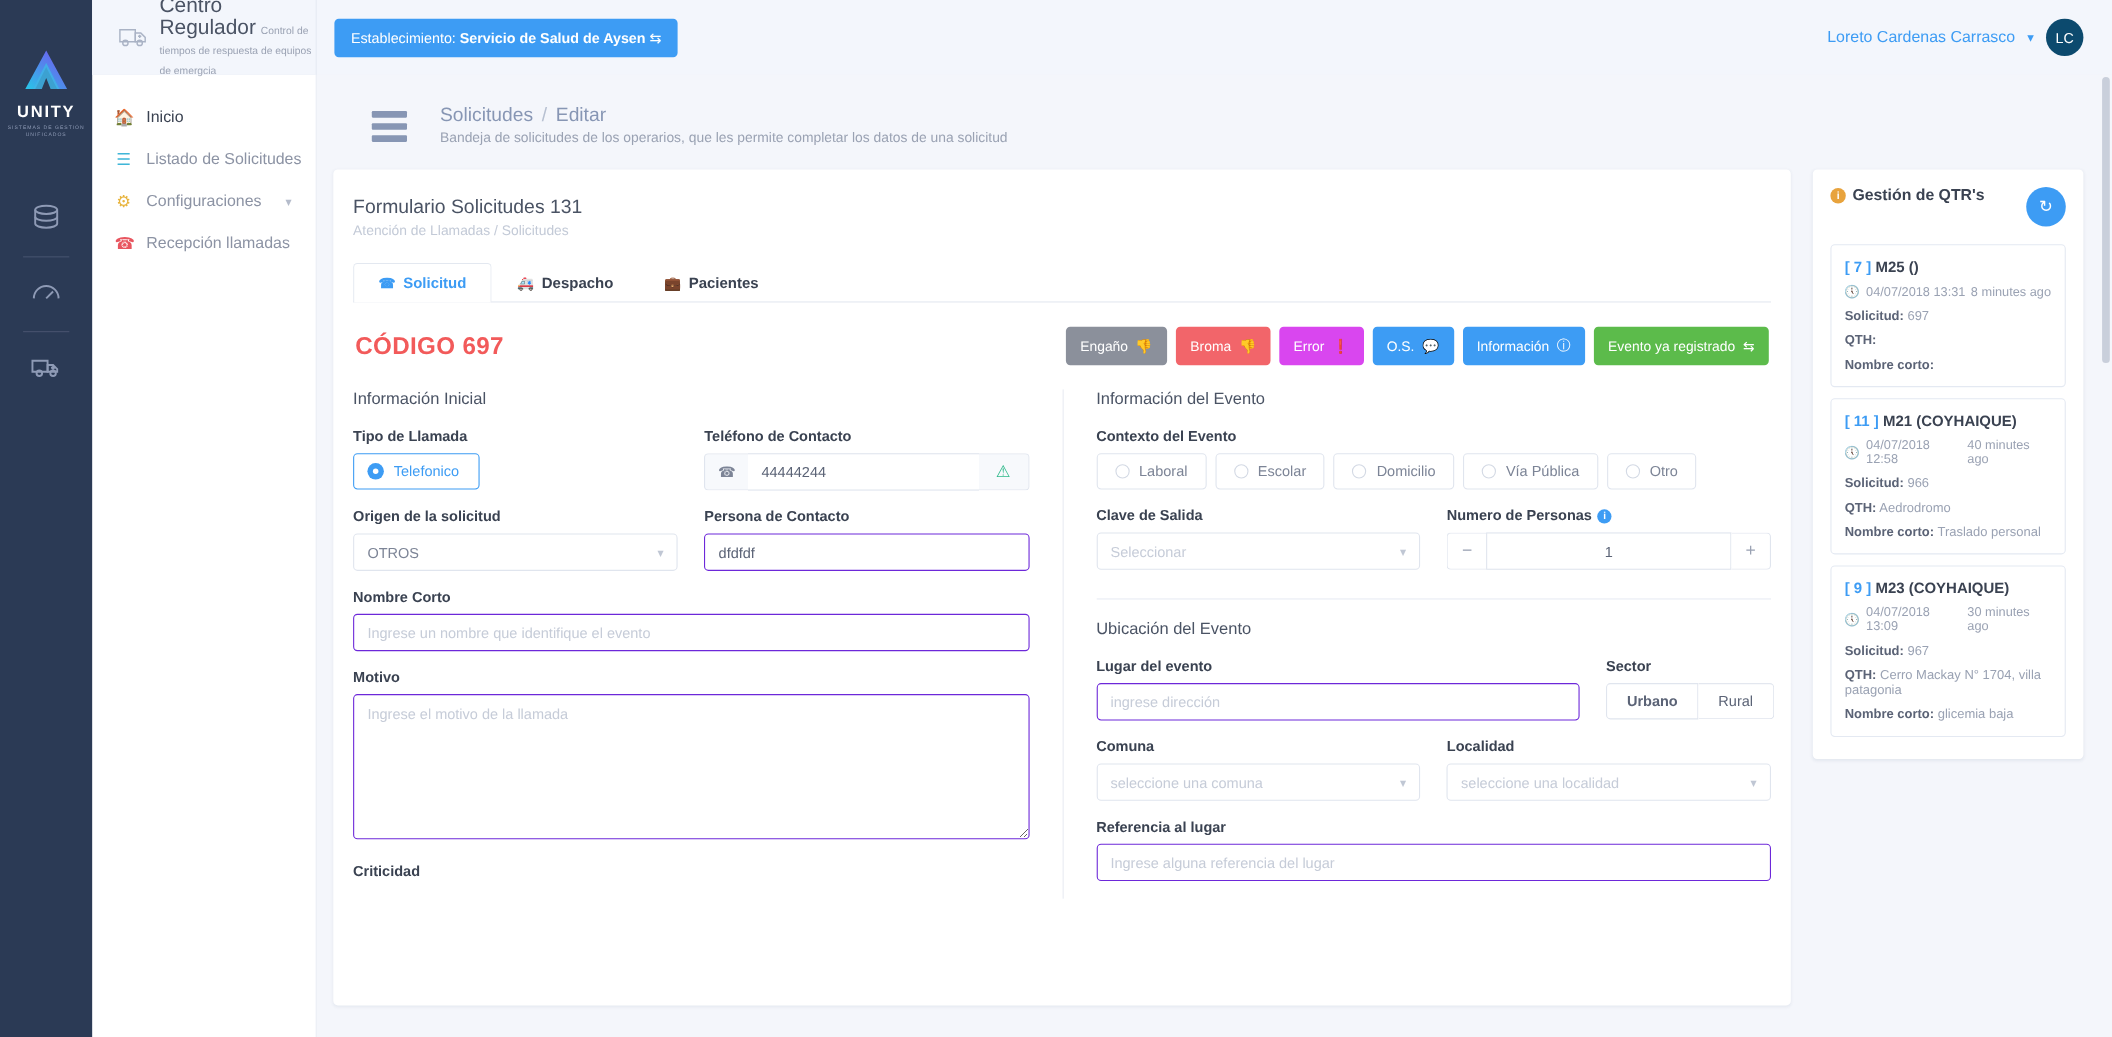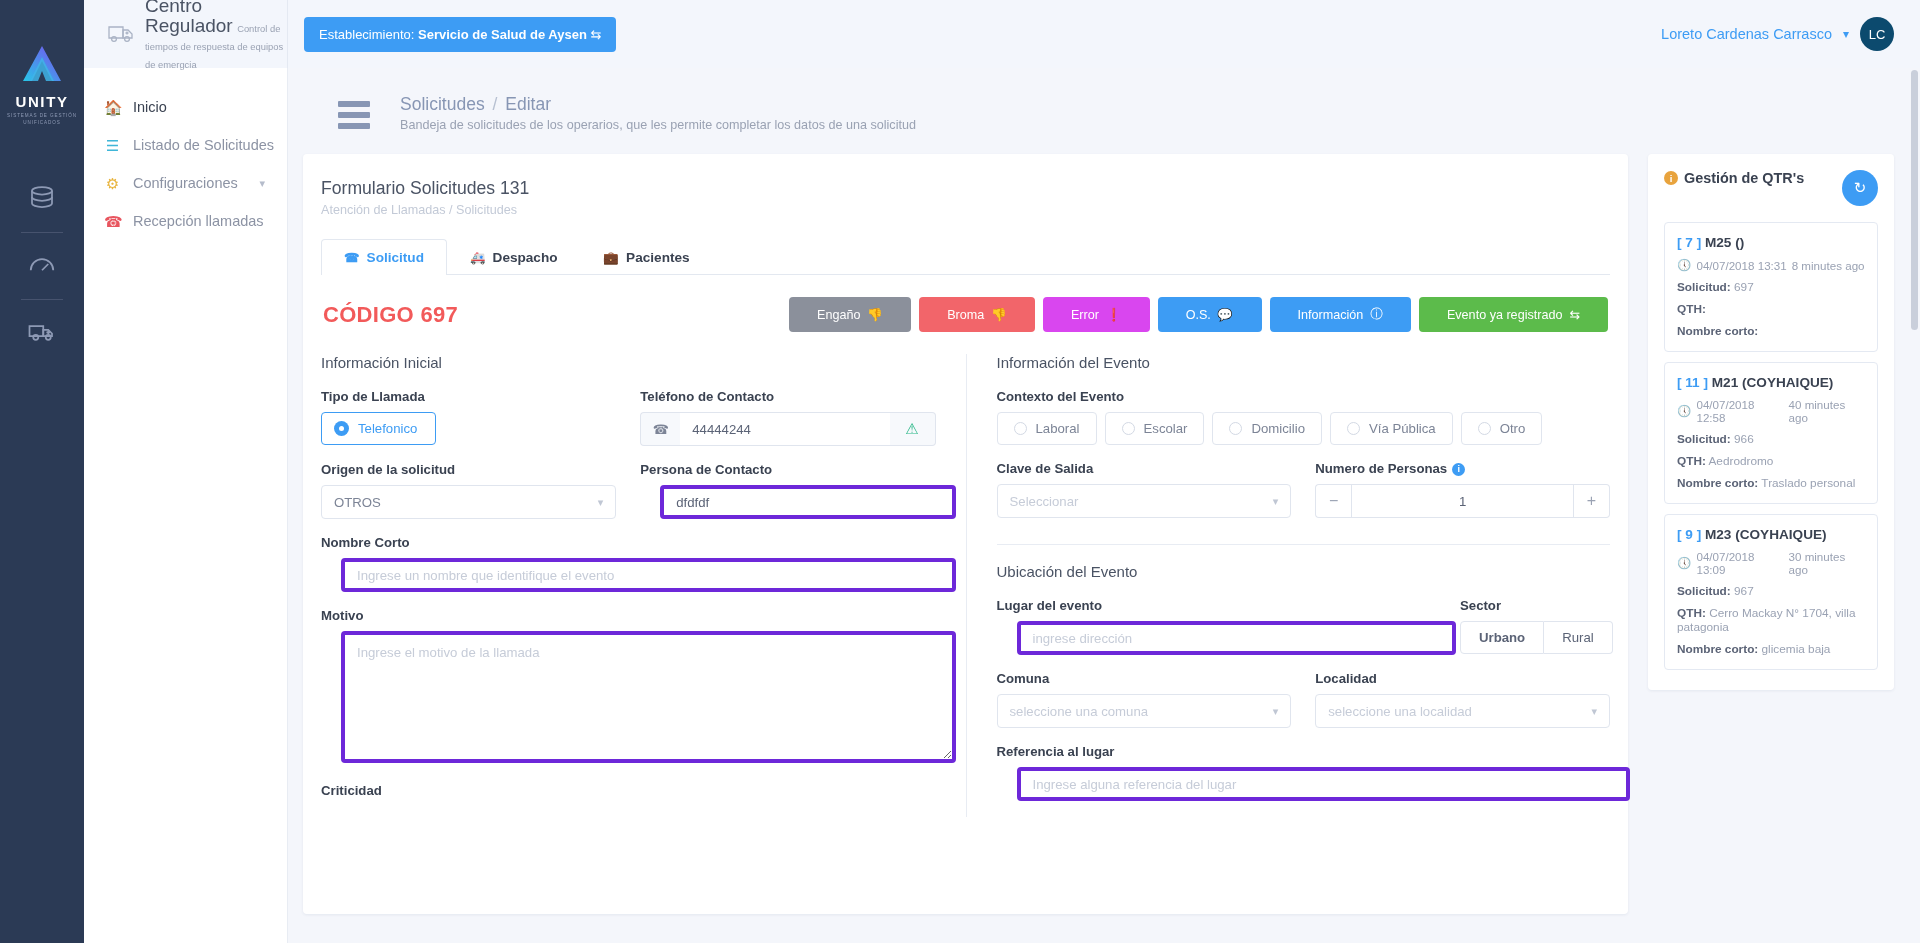--- a/index.html
+++ b/index.html
@@ -103,43 +103,43 @@
     display: flex; align-items: center; gap: 7px; font-weight: bold; margin-bottom: -1px;
   }
   .tab.active { color: #3d9cf4; border-color: #e3e8f0; background: #fff; }
   .tab .t-ic { font-size: 12.5px; }
 
   
   .coderow { display: flex; align-items: center; margin-top: 22px; padding: 0 2px; }
   .code-txt { font-size: 22px; color: #f25a5a; font-weight: bold; letter-spacing: .3px; }
   .acts { margin-left: auto; display: flex; gap: 8px; }
   .abtn {
-    border: none; border-radius: 4px; color: #fff; font-size: 12.6px; padding: 9px 28px;
+    border: none; border-radius: 4px; color: #fff; font-size: 12.6px; padding: 9px 13px;
     cursor: pointer; font-family: inherit; display: flex; align-items: center; gap: 7px;
   }
   .ab-gray { background: #8b909b; }
   .ab-red { background: #f2656a; }
   .ab-orange { background: #d946ef; }
   .ab-blue { background: #3d9cf4; }
   .ab-green { background: #5cbb4b; }
 
   
   .cols { display: flex; margin-top: 22px; }
   .col-l { flex: 1 1 50%; padding-right: 30px; }
   .col-r { flex: 1 1 50%; padding-left: 30px; border-left: 1px solid #e8ecf3; }
   .sect-title { font-size: 15px; color: #4a5364; margin-bottom: 18px; }
   .fgroup { margin-bottom: 16px; }
   .flabel { font-size: 13.2px; color: #3a4251; font-weight: bold; margin-bottom: 8px; display: block; }
   .frow { display: flex; gap: 24px; }
   .frow > .fgroup { flex: 1 1 0; min-width: 0; }
 
   .inp {
-    width: 100%; height: 34px; border: 4px solid #6d28d9; border-radius: 4px;
+    width: 100%; height: 34px; border: 1px solid #6d28d9; border-radius: 4px;
     padding: 0 12px; font-size: 13.2px; font-family: inherit; color: #5b6376;
-    background: #fff; outline: none; margin-left: 20px;
+    background: #fff; outline: none;
   }
   .inp::placeholder { color: #c6ccd8; }
   textarea.inp { height: 132px; padding-top: 9px; resize: vertical; line-height: 1.4; }
   .sel {
     width: 100%; height: 34px; border: 1px solid #e0e5ee; border-radius: 4px;
     padding: 0 12px; font-size: 13.2px; color: #7c8496; background: #fff;
     display: flex; align-items: center; cursor: pointer;
   }
   .sel.ph { color: #c6ccd8; }
   .sel .cv { margin-left: auto; color: #c0c7d4; font-size: 11px; }

